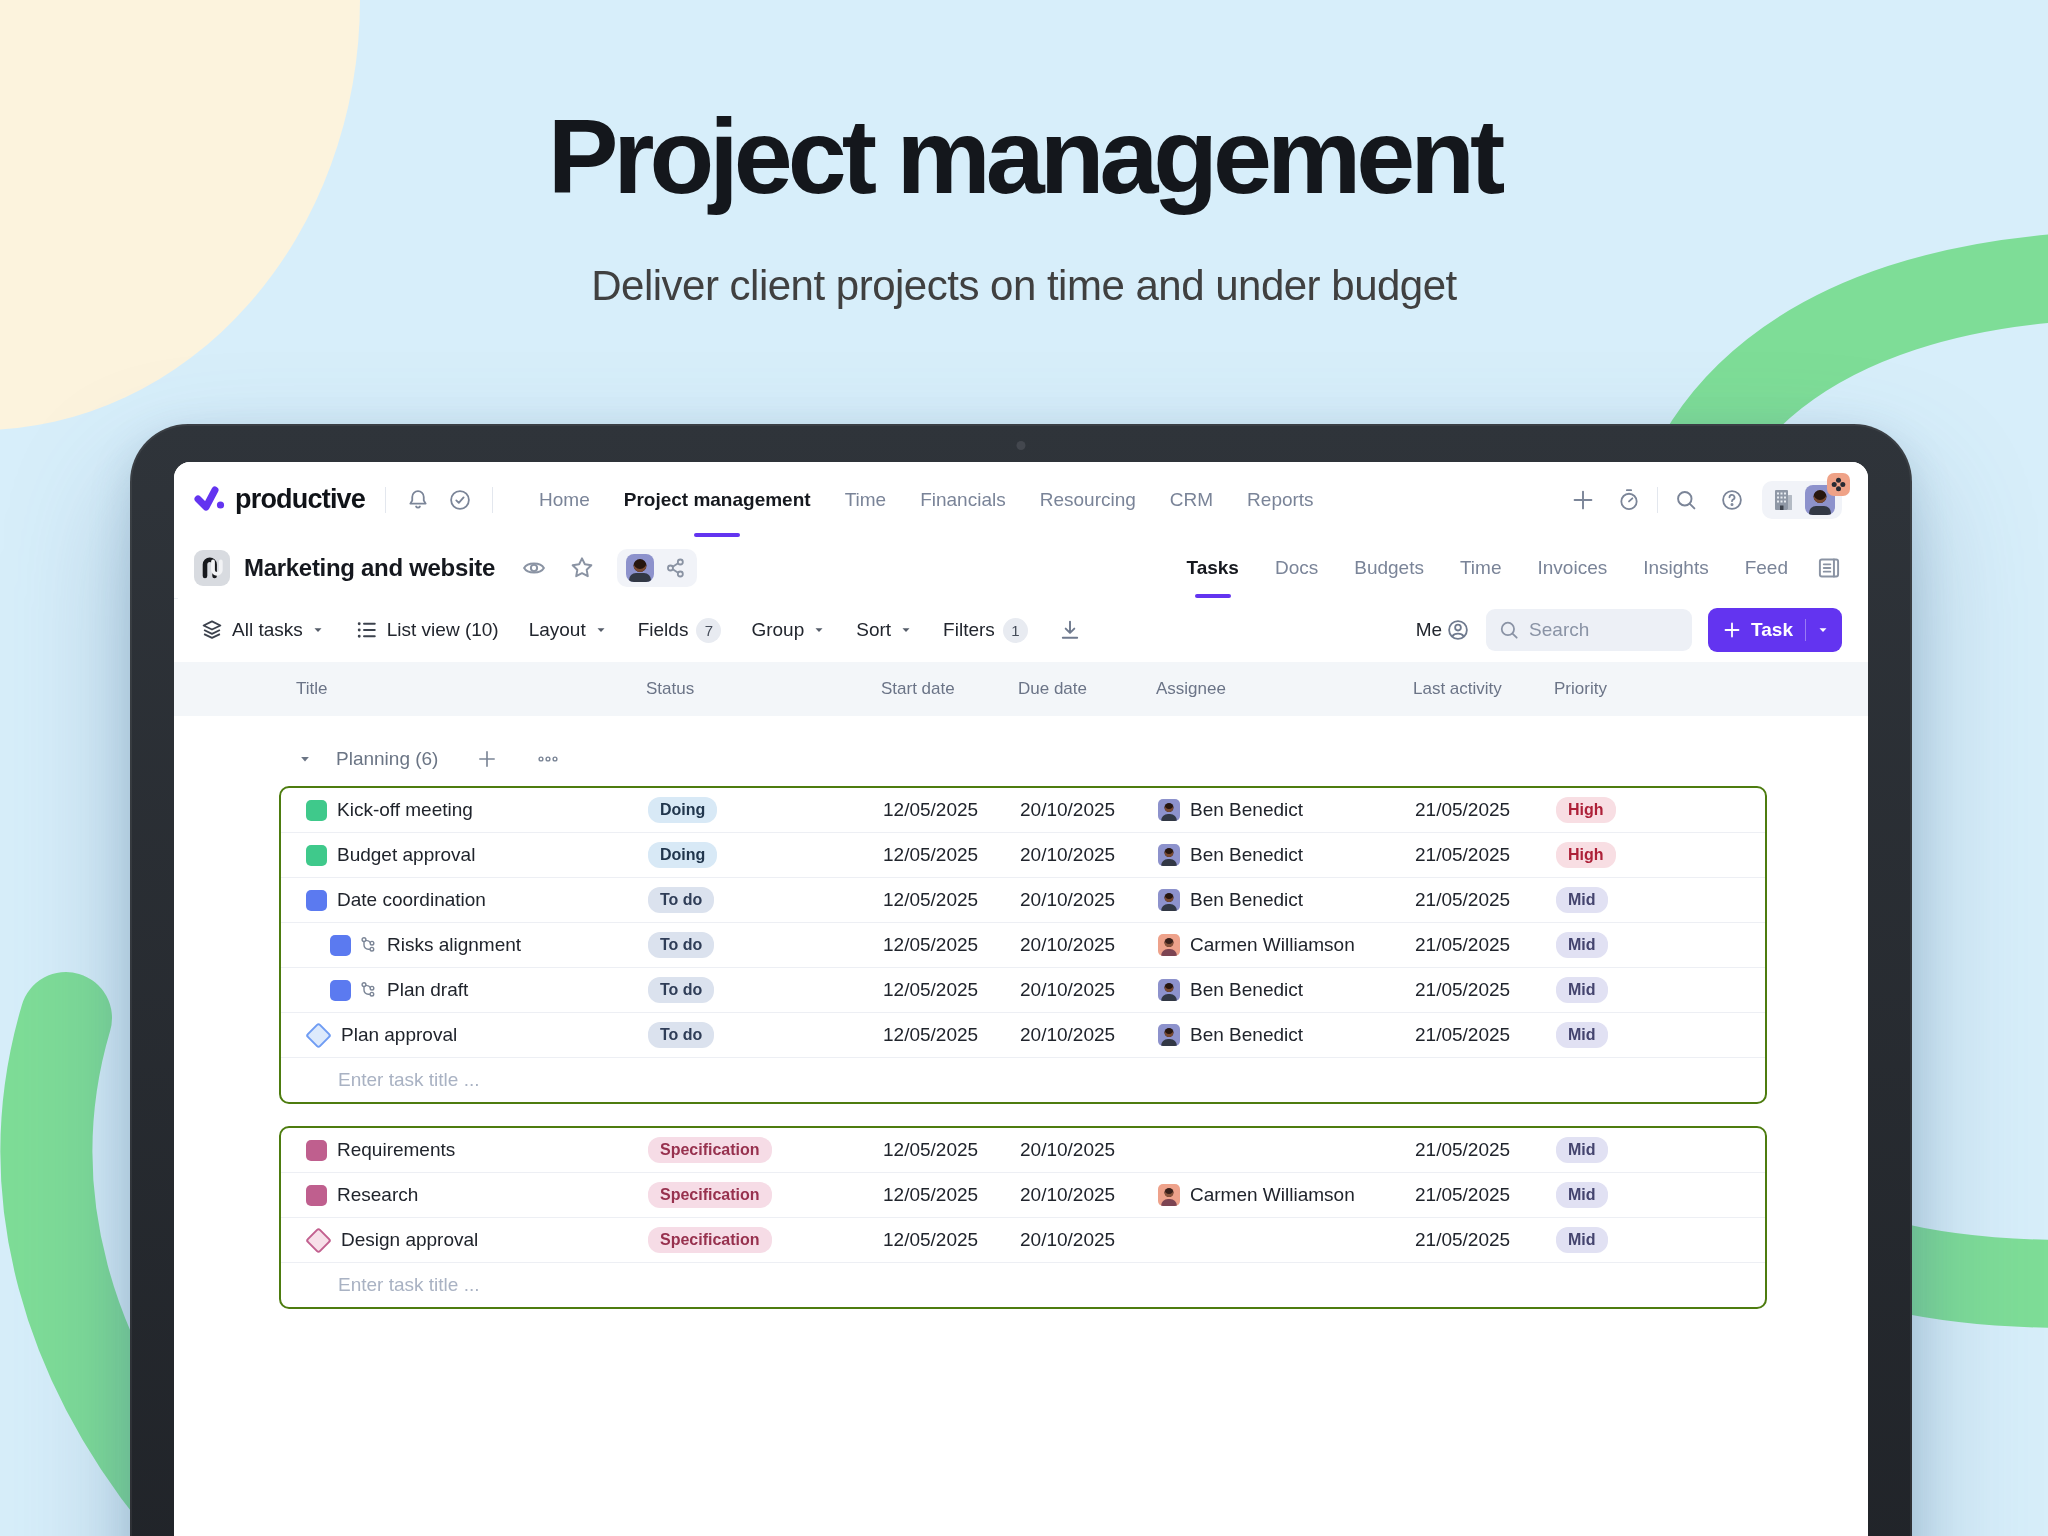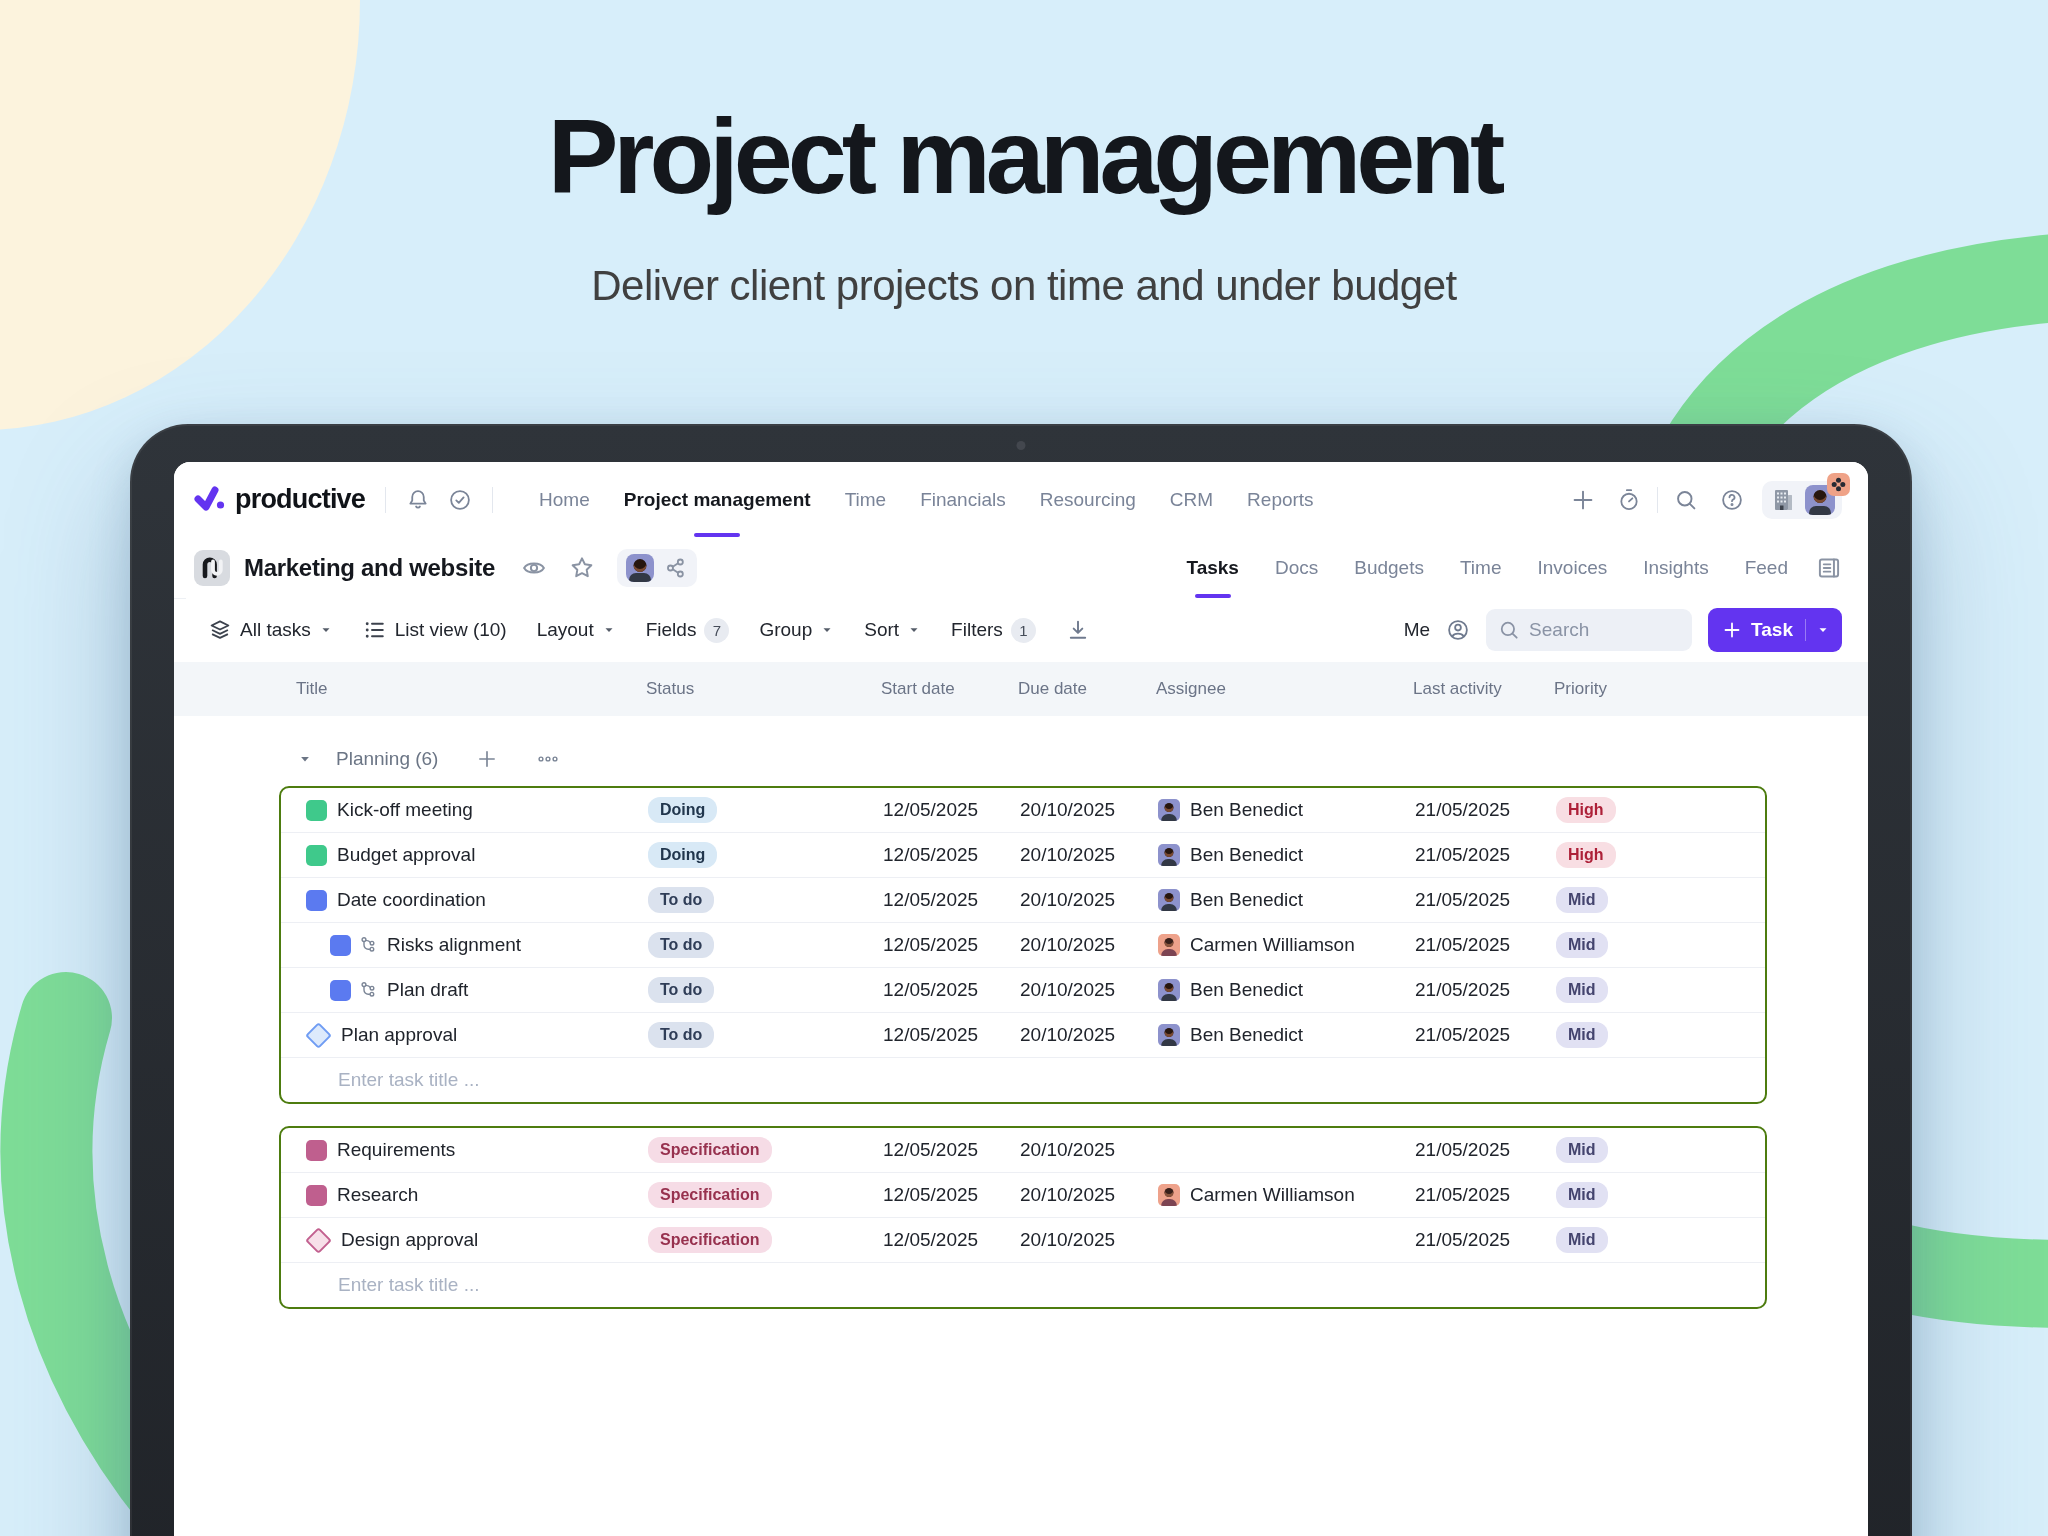--- a/index.html
+++ b/index.html
@@ -55,27 +55,27 @@
   .pb-ico{color:#8a93a3;display:flex;align-items:center}
   .pb-ico + .pb-ico{margin-left:22px}
   .share-pill{display:flex;align-items:center;gap:10px;background:#f1f3f8;border-radius:10px;padding:5px 9px;margin-left:22px}
   .tabs{margin-left:auto;display:flex;align-items:center;gap:36px;height:100%}
   .tab{font-size:19px;color:#7a8498;height:100%;display:flex;align-items:center;position:relative;cursor:pointer;white-space:nowrap}
   .tab.active{color:#15181e;font-weight:700}
   .tab.active::after{content:"";position:absolute;left:50%;transform:translateX(-50%);bottom:0;width:36px;height:4px;border-radius:3px;background:#6334f0}
   .panel-ico{margin-left:28px;color:#8a93a3;display:flex;align-items:center}
 
   
-  .toolbar{position:absolute;left:12px;right:0;top:136px;height:64px;display:flex;align-items:center;padding:0 26px 0 22px;background:#fff}
+  .toolbar{position:absolute;left:4px;right:0;top:136px;height:64px;display:flex;align-items:center;padding:0 26px 0 22px;background:#fff}
   .tool{display:flex;align-items:center;gap:8px;font-size:19px;color:#22262e;white-space:nowrap;cursor:pointer}
   .tool + .tool{margin-left:30px}
   .tool .ic{color:#3c424d;display:flex;align-items:center}
   .count-badge{width:25px;height:25px;border-radius:50%;background:#e8ebf1;color:#454c59;font-size:15px;display:flex;align-items:center;justify-content:center}
   .tb-right{margin-left:auto;display:flex;align-items:center;gap:16px}
-  .me{display:flex;align-items:center;gap:16px;font-size:19px;color:#22262e;cursor:pointer}
+  .me{display:flex;align-items:center;gap:4px;font-size:19px;color:#22262e;cursor:pointer}
   .search-pill{width:182px;height:42px;border-radius:9px;background:#edf0f6;display:flex;align-items:center;gap:9px;padding:0 12px;color:#8a93a5;font-size:19px;cursor:text}
   .task-btn{height:44px;border-radius:9px;background:#6334f0;color:#fff;display:flex;align-items:center;padding:0 12px 0 14px;font-size:19px;font-weight:600;cursor:pointer}
   .task-btn .sep{width:1px;height:22px;background:rgba(255,255,255,.35);margin:0 10px 0 12px}
 
   
   .thead{position:absolute;left:0;right:0;top:200px;height:54px;background:#f3f6f9;border-bottom:1px solid #e9edf2}
   .grid{display:grid;grid-template-columns:367px 235px 137px 138px 257px 141px 1fr;align-items:center}
   .thead .grid{margin-left:105px;width:1484px;height:54px;font-size:17px;color:#6b7487}
   .thead .grid span:first-child{padding-left:17px}
   .content{position:absolute;left:0;right:0;top:254px;bottom:0;background:#fff;padding-top:23px;overflow:hidden}

